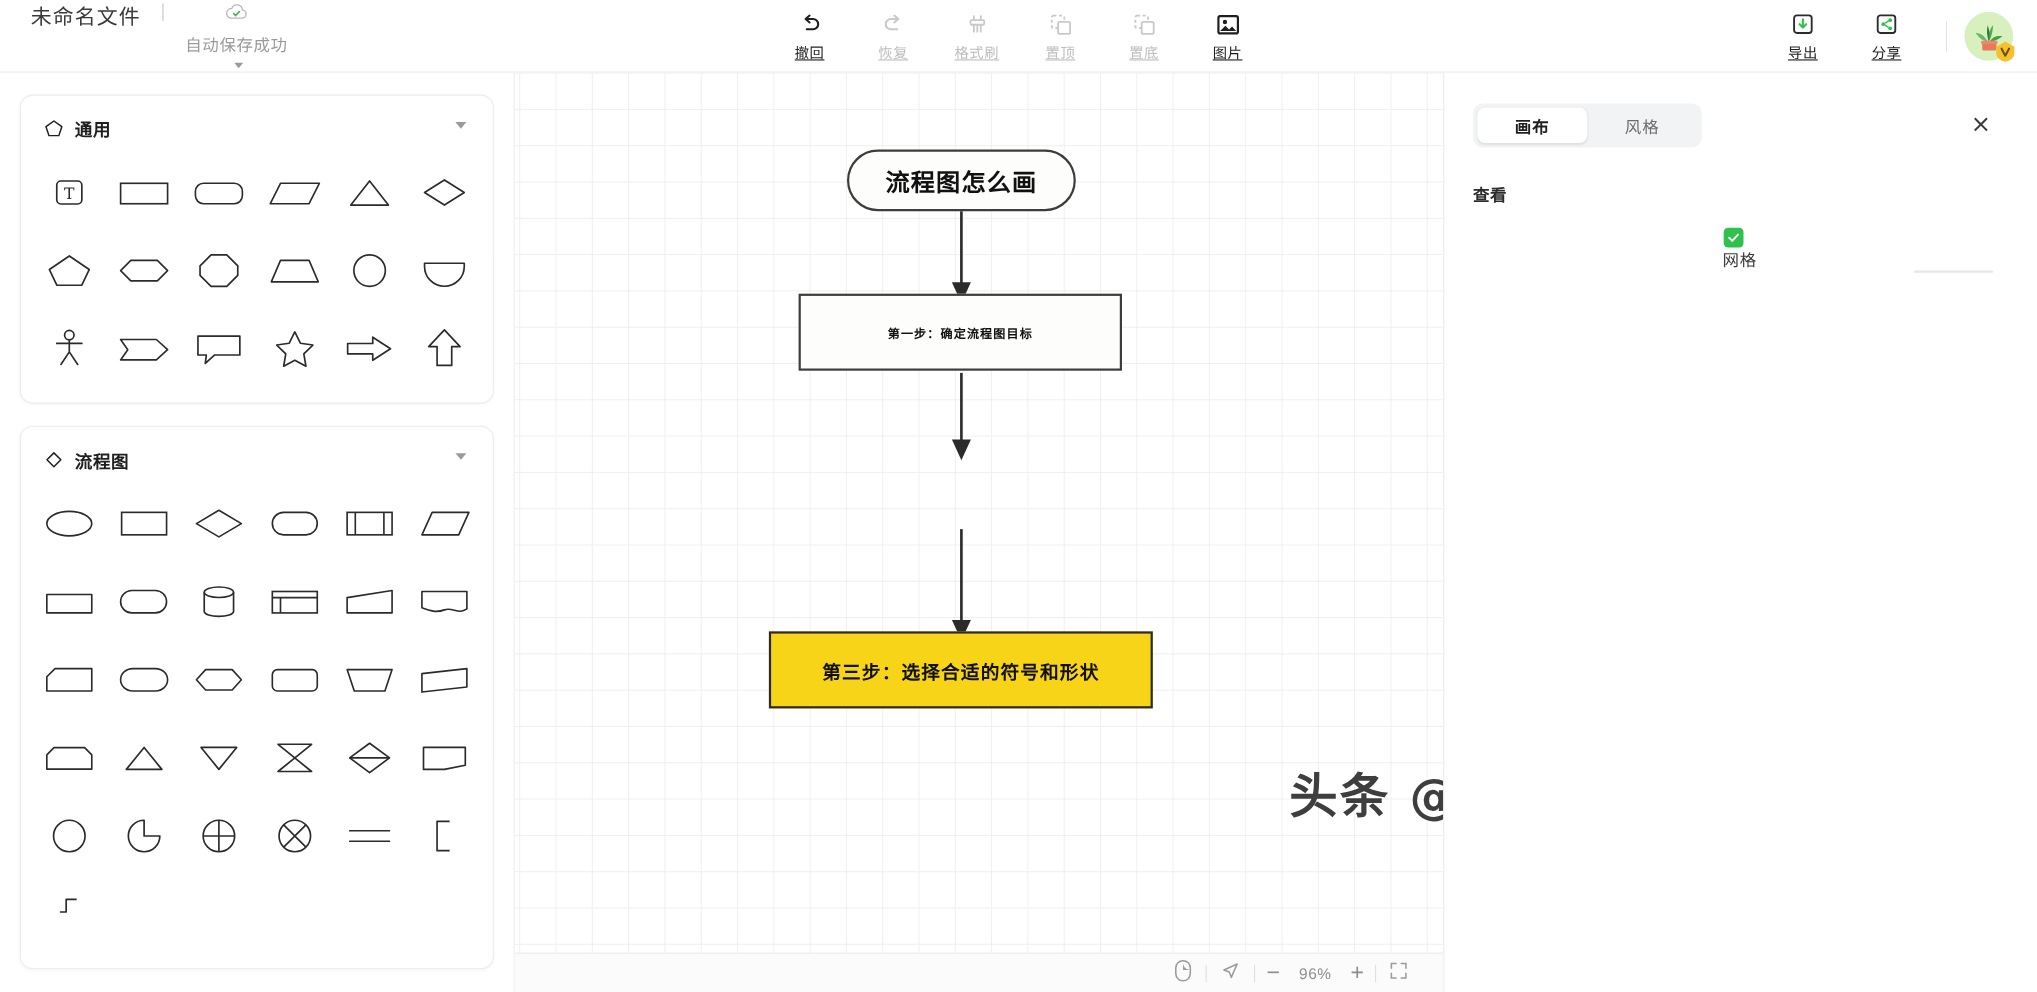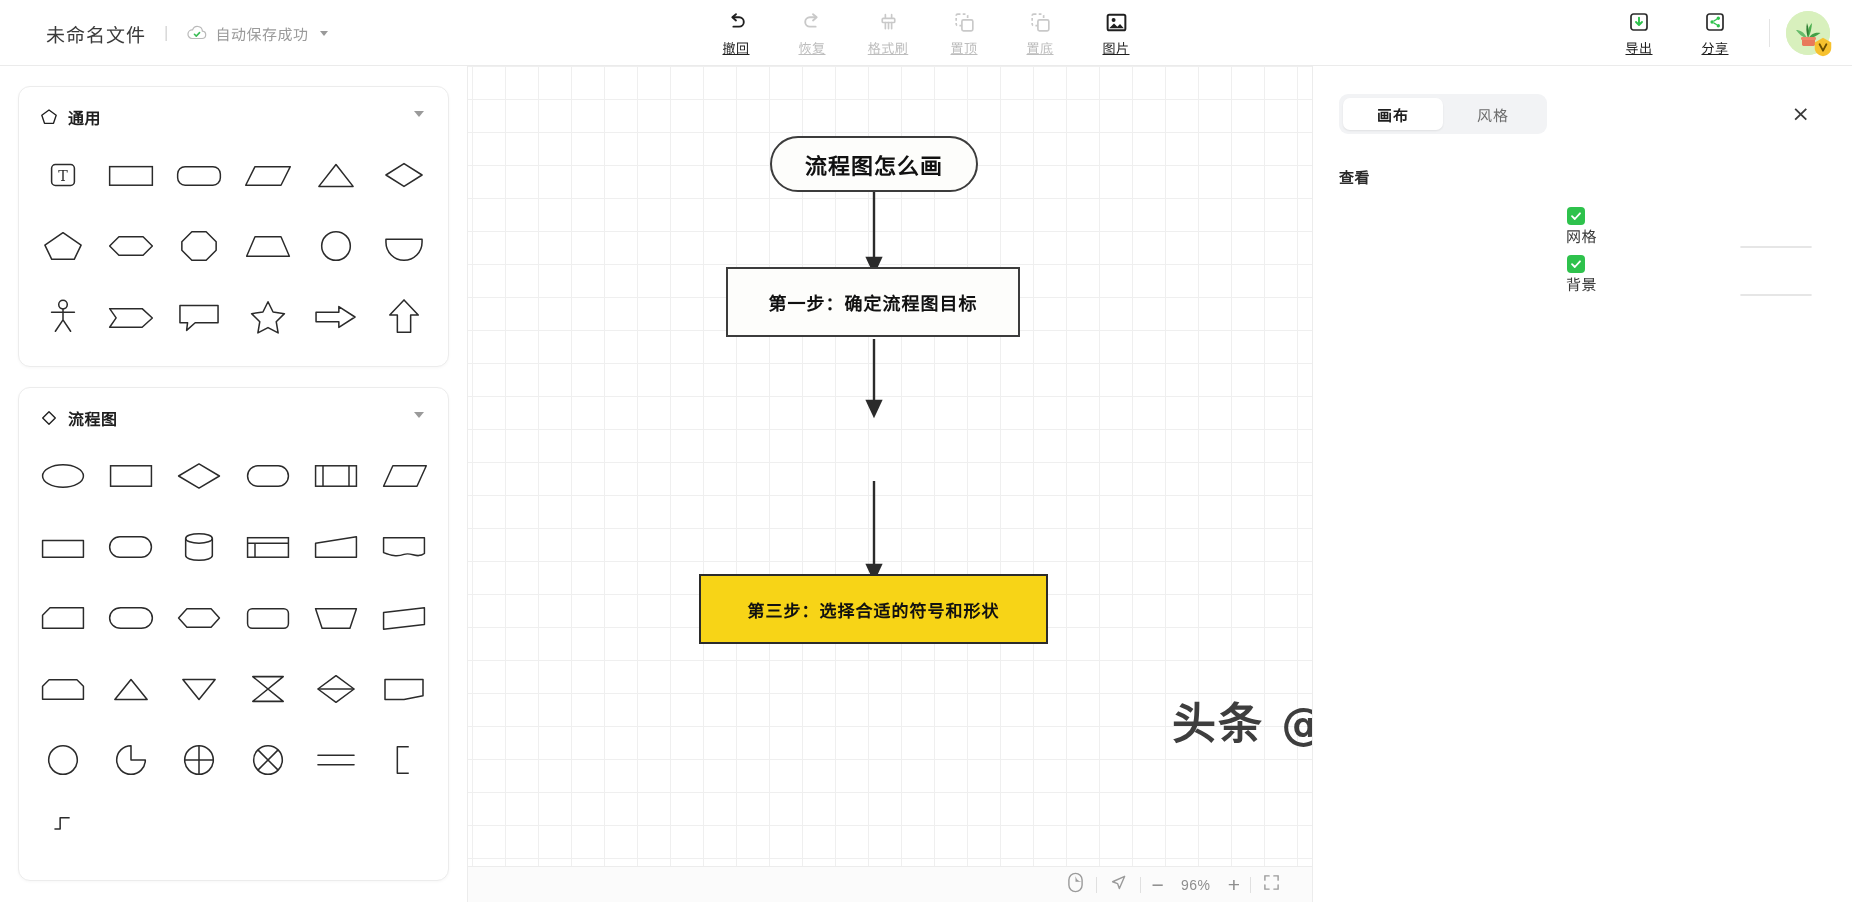--- a/index.html
+++ b/index.html
@@ -13,32 +13,32 @@
 
   
   .topbar {
     position: absolute; top: 0; left: 0;
     width: 1852px; height: 66px;
     background: #ffffff;
     border-bottom: 1px solid #ebebeb;
     z-index: 50;
   }
   .doc-title-wrap {
-    position: absolute; left: 46px; top: 0; height: 66px;
-    display: flex; align-items: center; gap: 0px;
+    position: absolute; left: 28px; top: 0; height: 66px;
+    display: flex; align-items: flex-start; gap: 0px;
   }
   .doc-title {
     font-size: 19px; color: #3a3a3a; letter-spacing: 1px;
   }
   .title-div {
     color: #d6d6d6; margin: 0 18px; font-size: 17px;
   }
   .save-status {
     display: flex; align-items: center; gap: 7px;
-    color: #9a9a9a; font-size: 15px; letter-spacing: .5px;
+    color: #9a9a9a; font-size: 15px; letter-spacing: .5px; flex-direction: column;
   }
   .cloud-ok { width: 22px; height: 22px; display: block; }
   .caret-down-sm {
     width: 0; height: 0; margin-left: 5px;
     border-left: 4.5px solid transparent;
     border-right: 4.5px solid transparent;
     border-top: 5px solid #9a9a9a;
   }
 
   
@@ -670,21 +670,21 @@
       </defs>
       <line x1="406" y1="126" x2="406" y2="200" stroke="#2b2b2b" stroke-width="2.4" marker-end="url(#ar)"></line>
       <line x1="406" y1="273" x2="406" y2="343" stroke="#2b2b2b" stroke-width="2.4" marker-end="url(#ar)"></line>
       <line x1="406" y1="415" x2="406" y2="507" stroke="#2b2b2b" stroke-width="2.4" marker-end="url(#ar)"></line>
     </svg>
 
     <div class="node start" style="left:302px; top:70px; width:208px; height:56px; font-size:22px;">
       <span>流程图怎么画</span>
     </div>
 
-    <div class="node" style="left:258px; top:201px; width:294px; height:70px; font-size:18px;">
+    <div class="node" style="left:258px; top:201px; width:294px; height:70px; font-size:11px;">
       <span>第一步：确定流程图目标</span>
     </div>
 
 
     <div class="node hl" style="left:231px; top:508px; width:349px; height:70px; font-size:17px;">
       <span>第三步：选择合适的符号和形状</span>
     </div>
   </div>
 
   <div class="watermark">
@@ -742,29 +742,15 @@
       </span>
       <span class="rp-row-label">网格</span>
       <span class="color-ctl">
         <span class="swatch" style="background:#e3e3e3"></span>
         <span class="wheel-box">
             <span class="wheel"></span>
           </span>
       </span>
     </div>
 
-    <div class="rp-row">
-      <span class="chk">
-        <svg width="12" height="12" viewBox="0 0 12 12" fill="none">
-            <path d="M2 6.2 4.8 9 10 3.3" stroke="#ffffff" stroke-width="1.8" stroke-linecap="round" stroke-linejoin="round"></path>
-          </svg>
-      </span>
-      <span class="rp-row-label">背景</span>
-      <span class="color-ctl">
-        <span class="swatch" style="background:#ffffff"></span>
-        <span class="wheel-box">
-            <span class="wheel"></span>
-          </span>
-      </span>
-    </div>
   </div>
 
 </div>
 
 </body></html>

